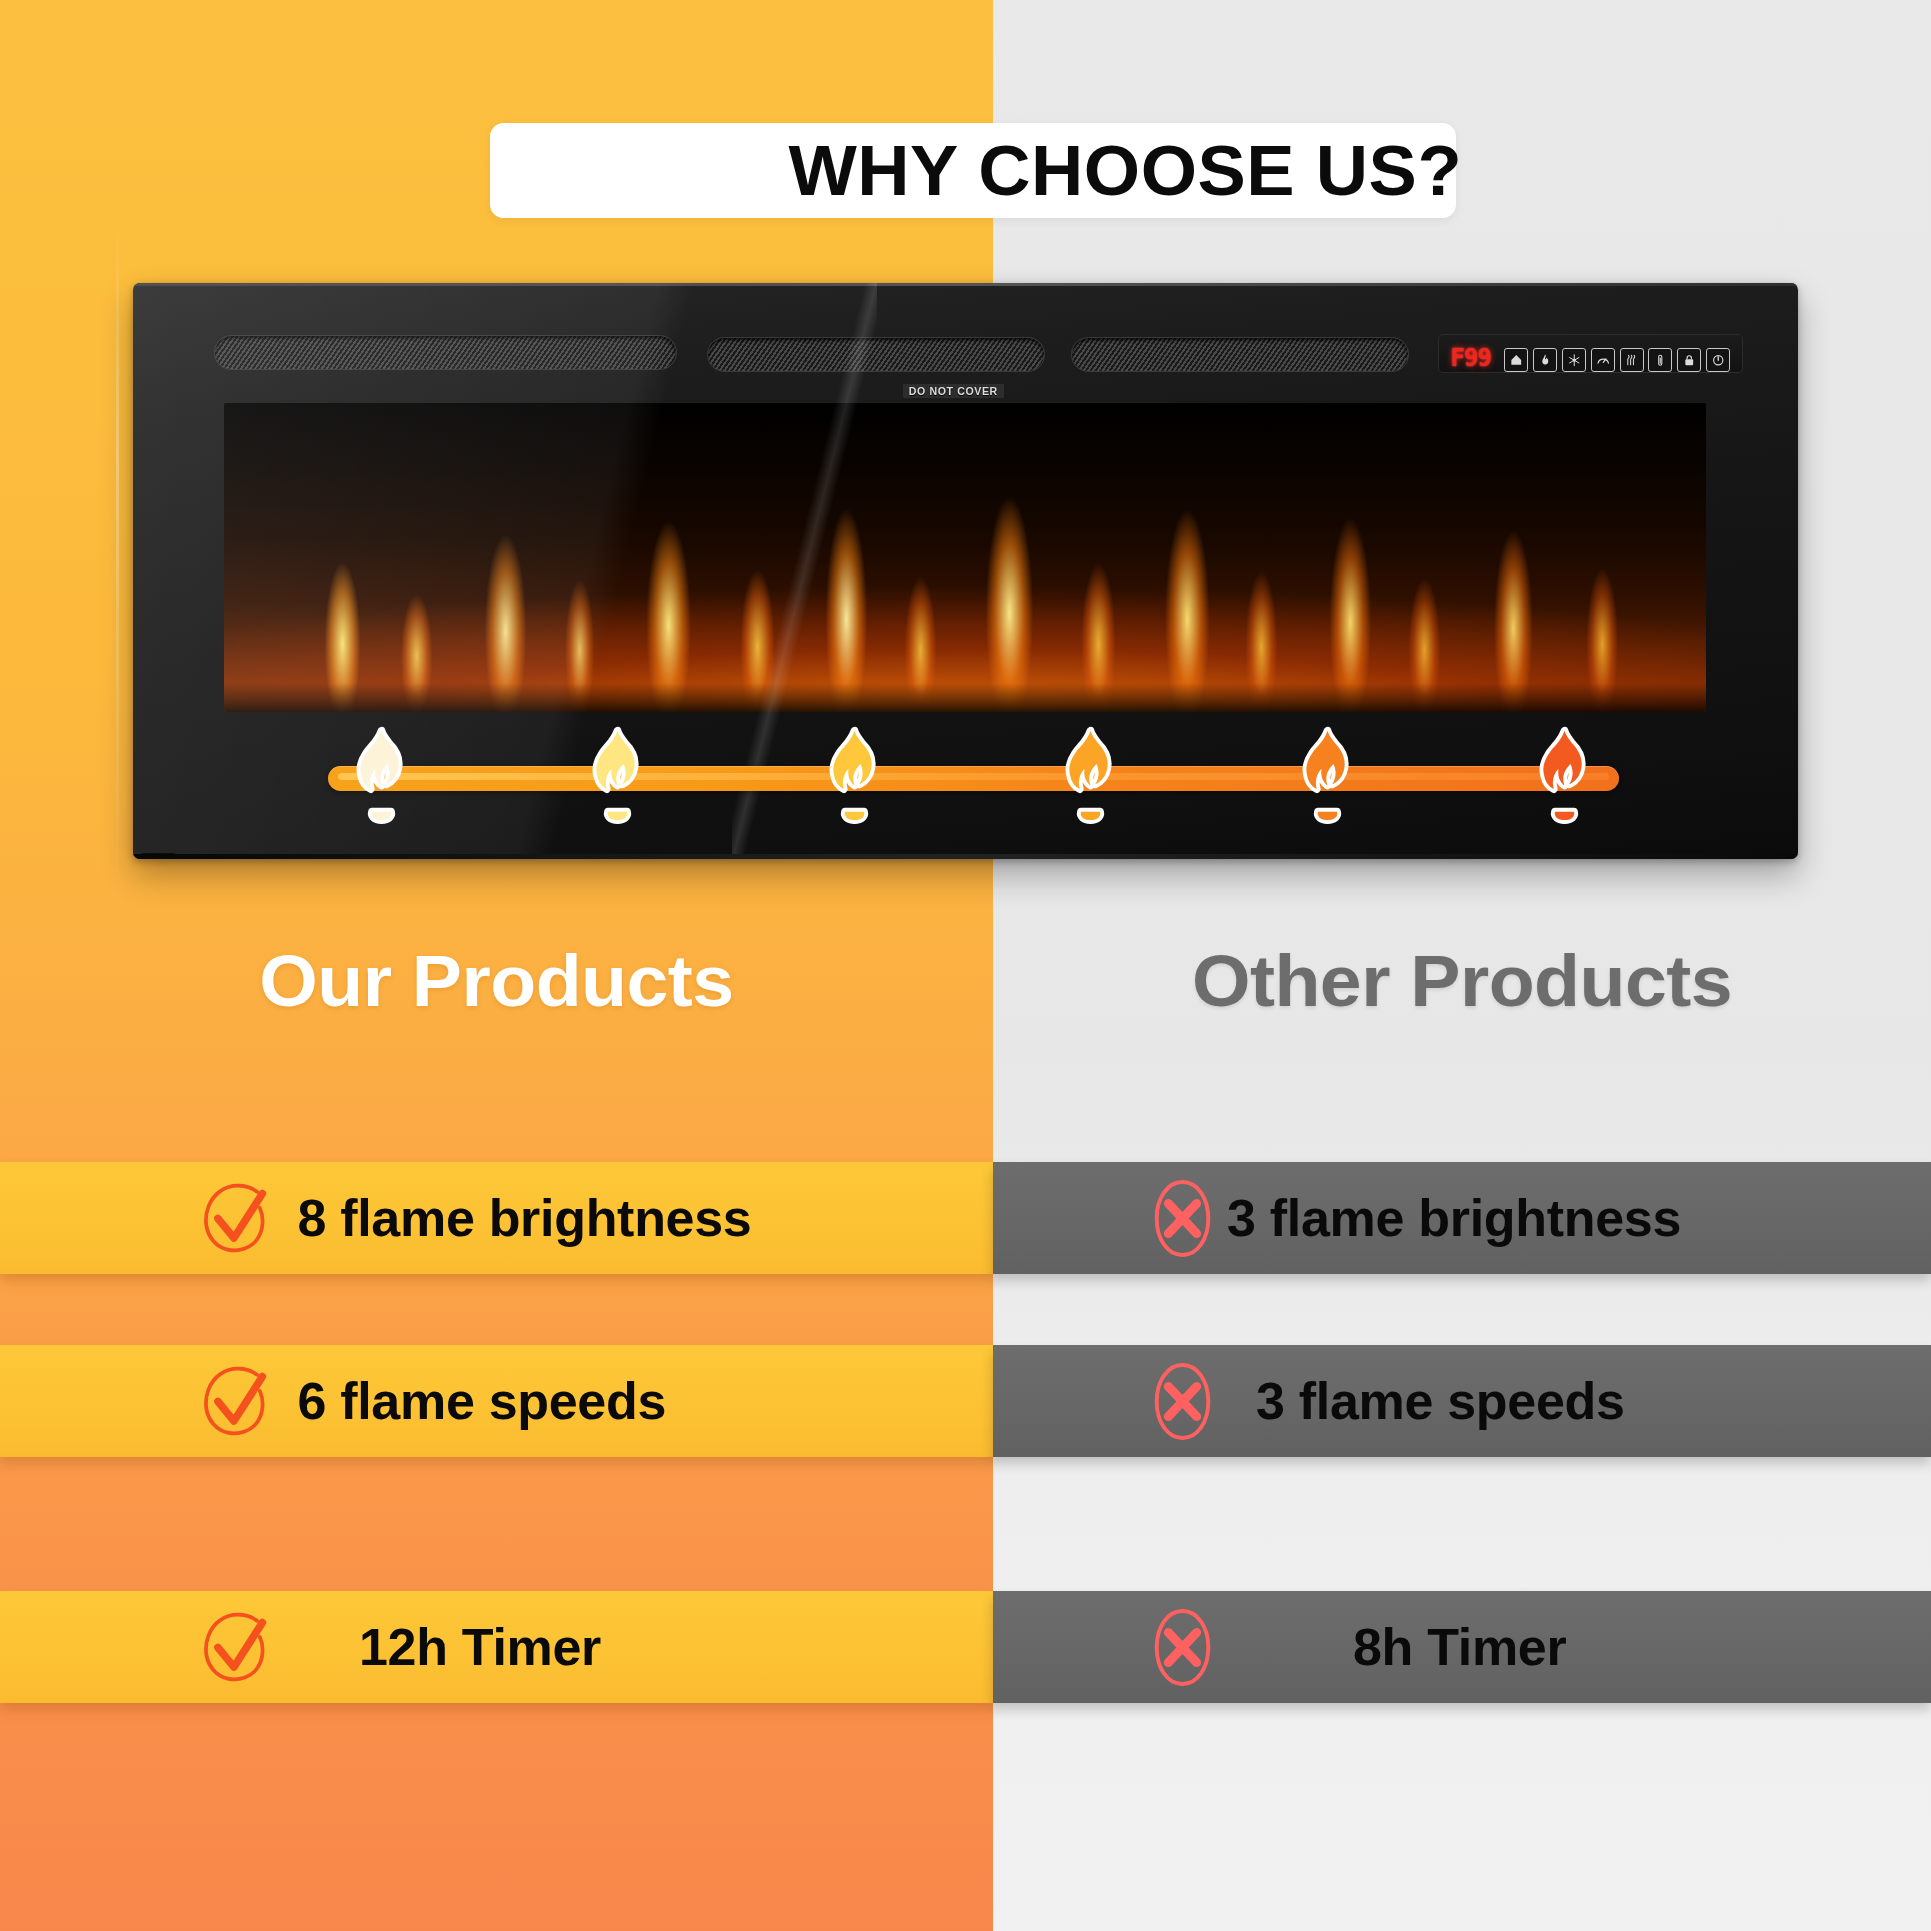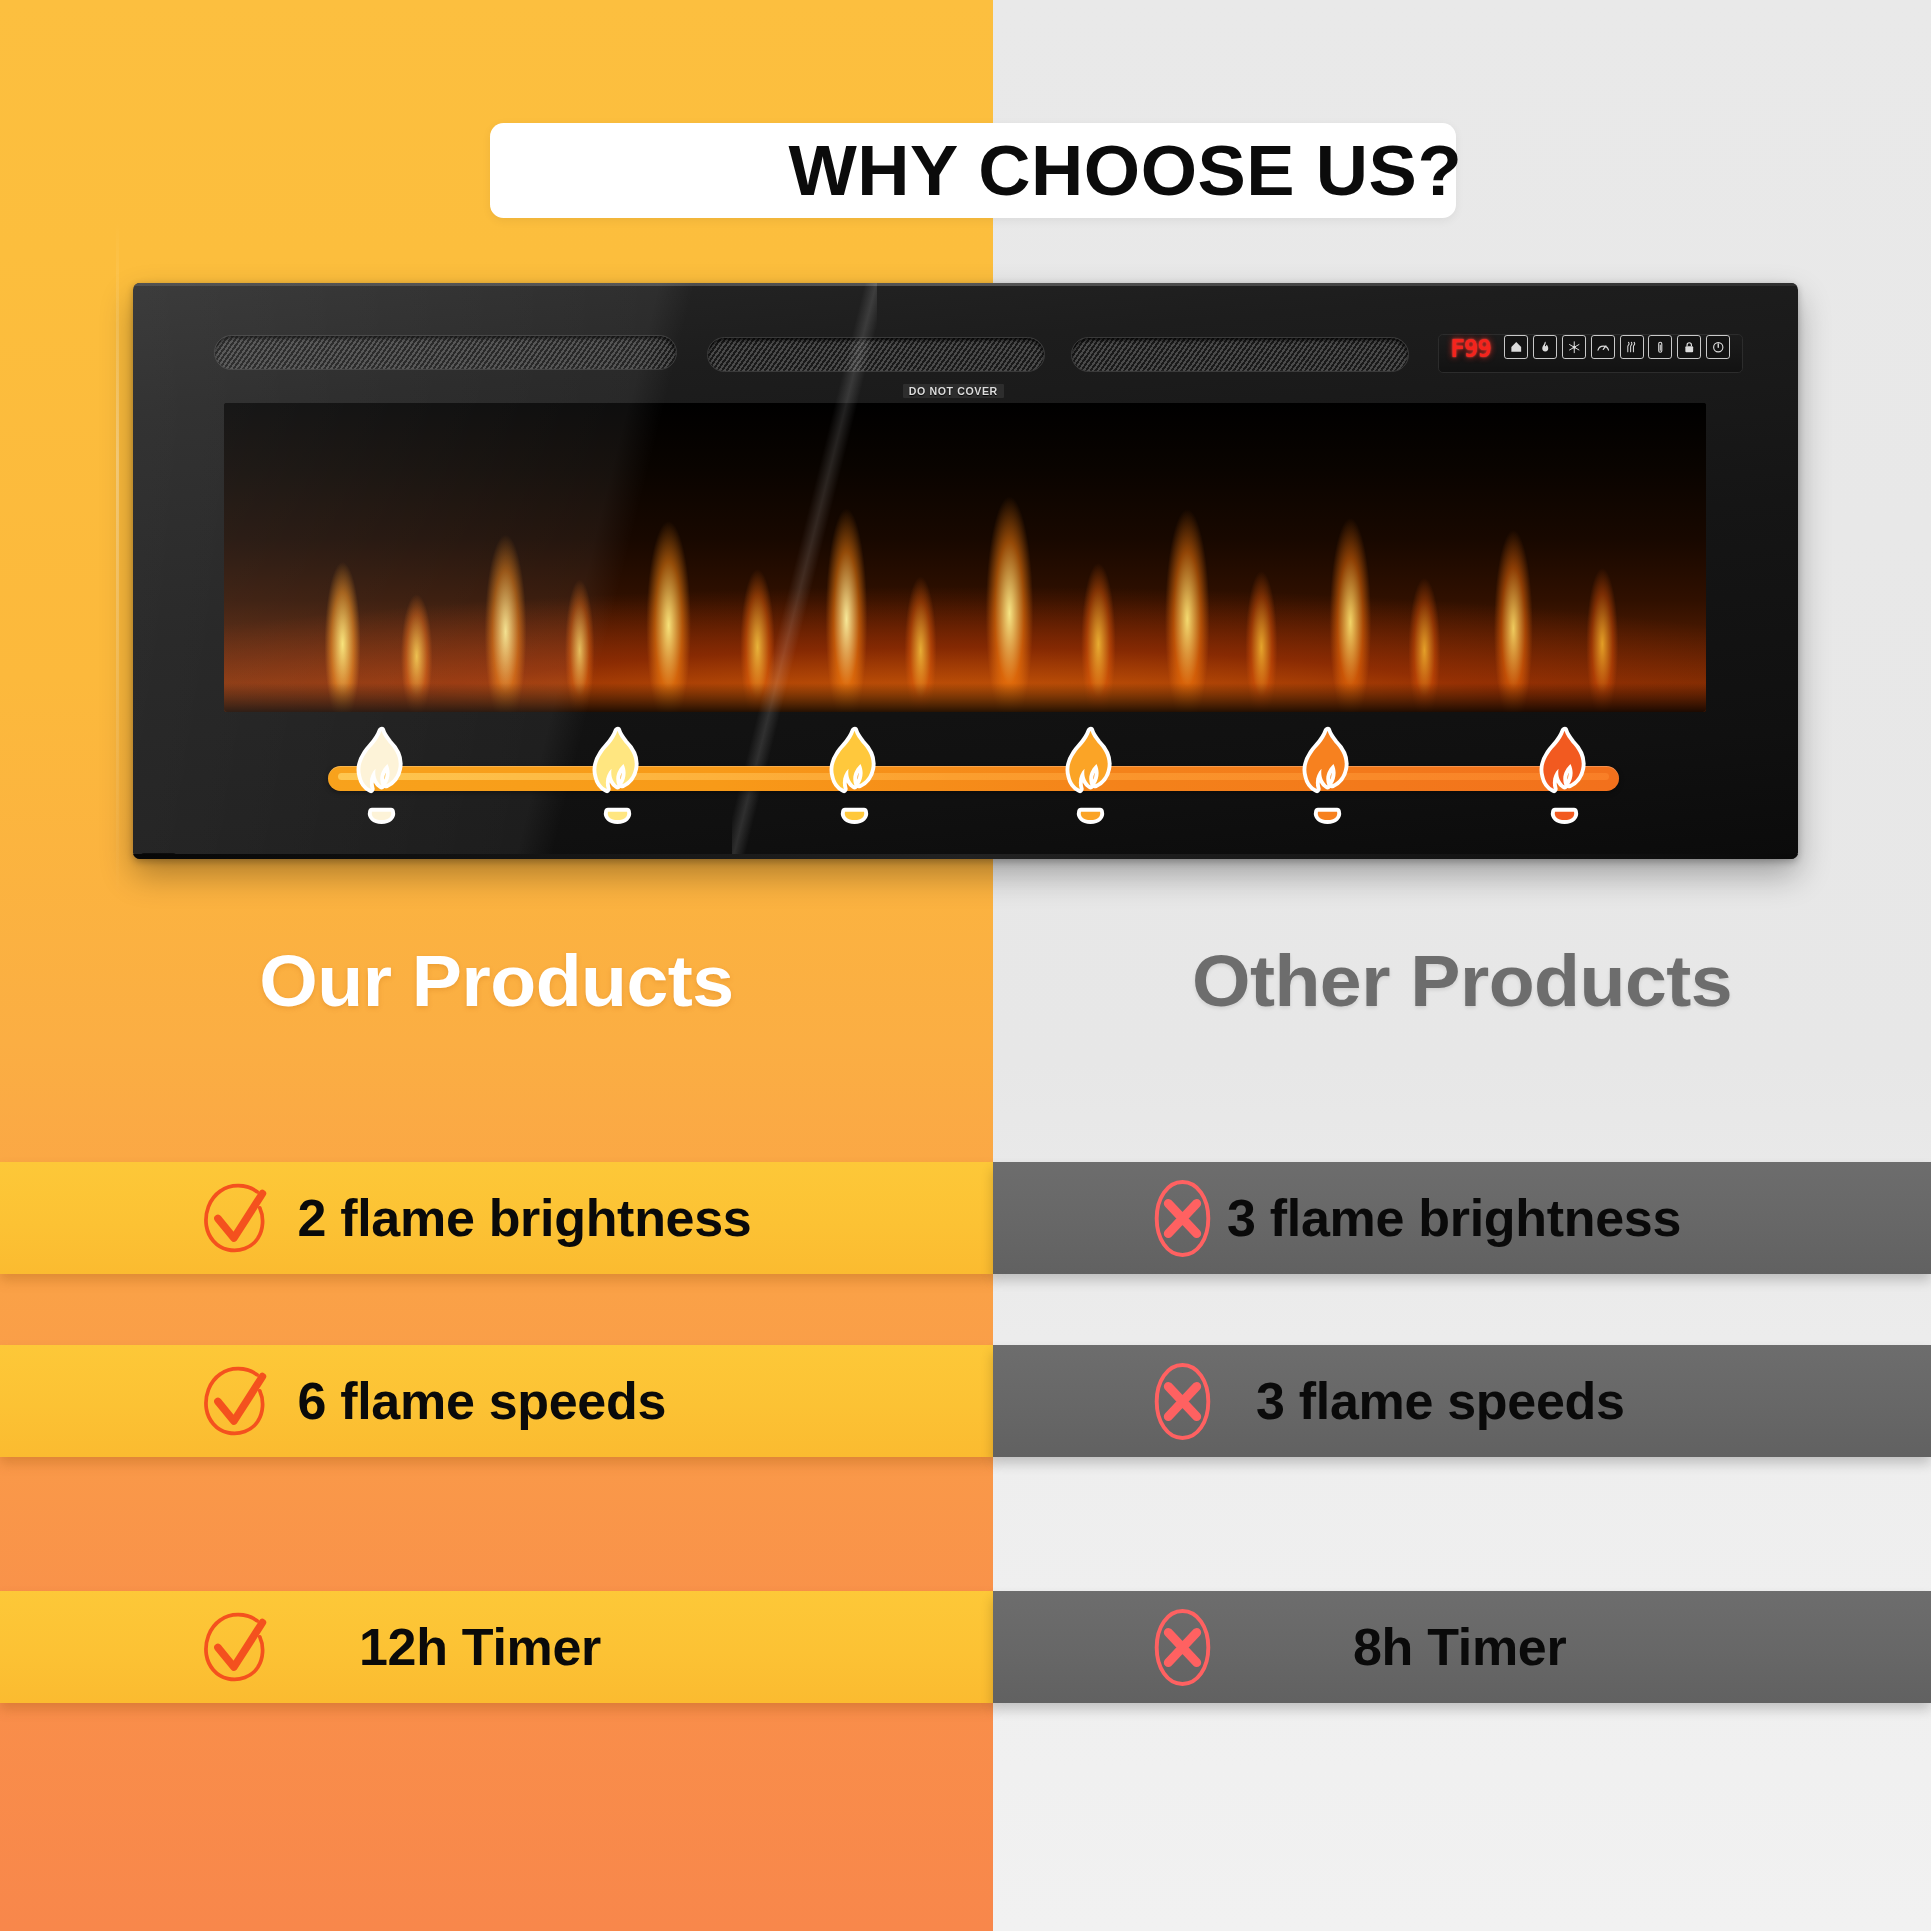--- a/index.html
+++ b/index.html
@@ -76,21 +76,21 @@
     position:absolute; left:770px; top:101px;
     font-size:10.6px; font-weight:bold; color:#dcdcdc;
     letter-spacing:0.6px;
     background:rgba(60,60,60,.55); padding:1px 5.8px; border-radius:1px;
     text-shadow:0 1px 1px #000;
   }
 
   
   #control-panel {
     position:absolute; left:1305px; top:51px;
-    height:39px; display:flex; align-items:flex-start; gap:13.5px;
+    height:39px; display:flex; align-items:flex-end; gap:13.5px;
     padding:0 11.6px;
     border-radius:4.8px;
     background:linear-gradient(180deg,#1c1c1c,#121212);
     border:1px solid #2c2c2c;
   }
   #led-display {
     font-family:"DejaVu Sans Mono", monospace;
     font-size:24px; font-weight:bold; color:#f4241d;
     letter-spacing:-1px;
     text-shadow:0 0 6.8px rgba(255,40,30,.85), 0 0 1.9px #ff6055;
@@ -423,21 +423,21 @@
 <div class="band-row" id="row1">
   <div class="band band-left">
     <div class="row-icon">
       <svg viewBox="0 0 100 100">
           <g fill="none" stroke="#f4511e" stroke-linecap="round">
             <path d="M72 20C60 11 42 11 31 19 18 28 13 44 15 58c2 13 11 24 24 27 13 3 27-2 34-13 6-10 7-23 2-34" stroke-width="4.2"></path>
             <path d="M28 50 46 72 78 22" stroke-width="8.5" stroke-linejoin="round"></path>
           </g>
         </svg>
     </div>
-    <div class="row-label">2 flame brightness</div>
+    <div class="row-label">8 flame brightness</div>
   </div>
   <div class="band band-right">
     <div class="row-icon">
       <svg viewBox="0 0 100 100">
           <g fill="none" stroke="#ff6161" stroke-linecap="round">
             <path d="M50 9C33 9 21 27 21 50s12 41 29 41 29-18 29-41S67 9 50 9" stroke-width="4.4"></path>
             <path d="M34 33 66 67M66 33 34 67" stroke-width="10"></path>
           </g>
         </svg>
     </div>

